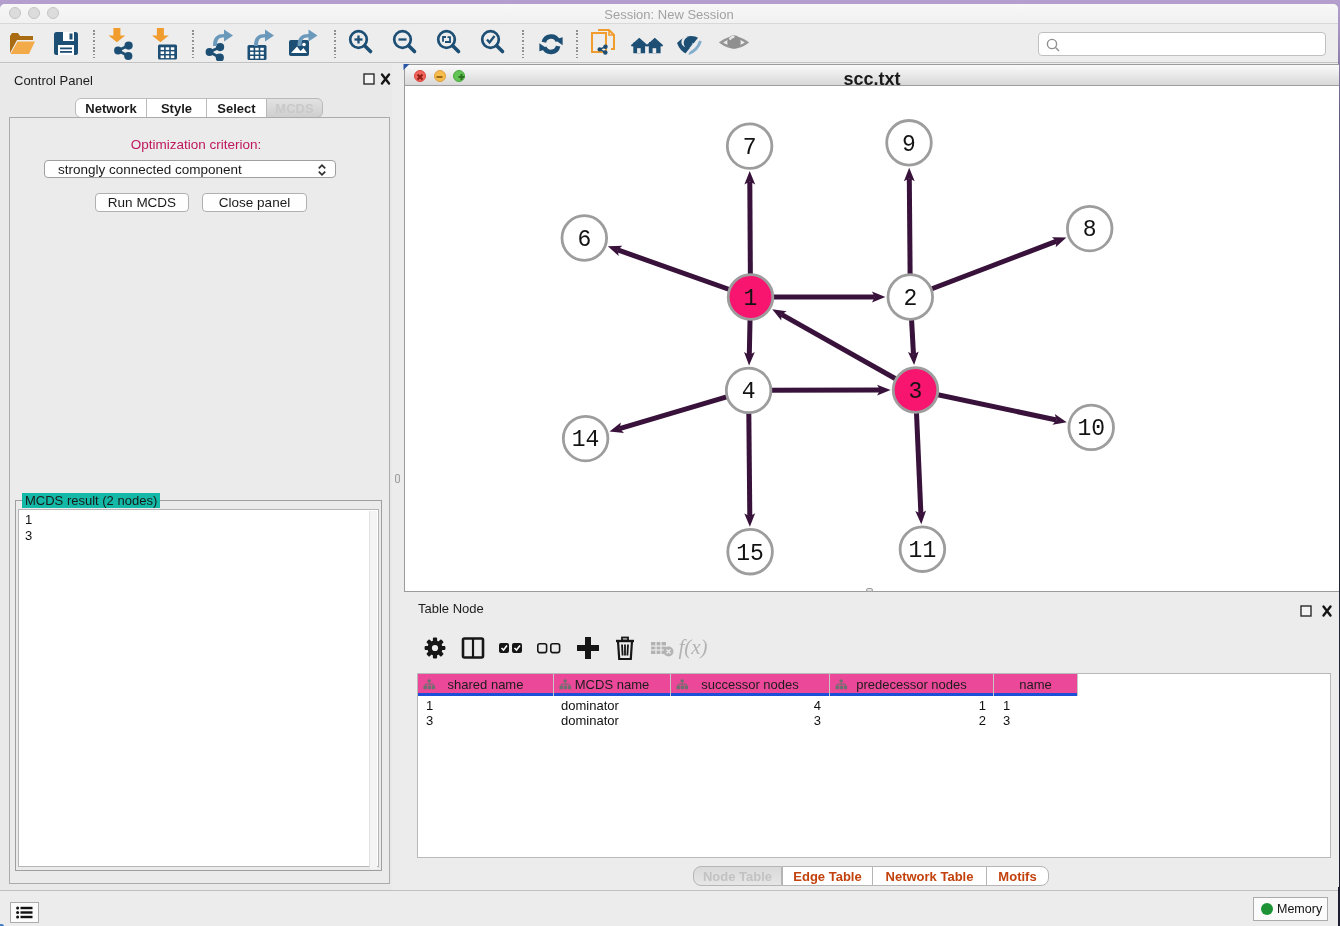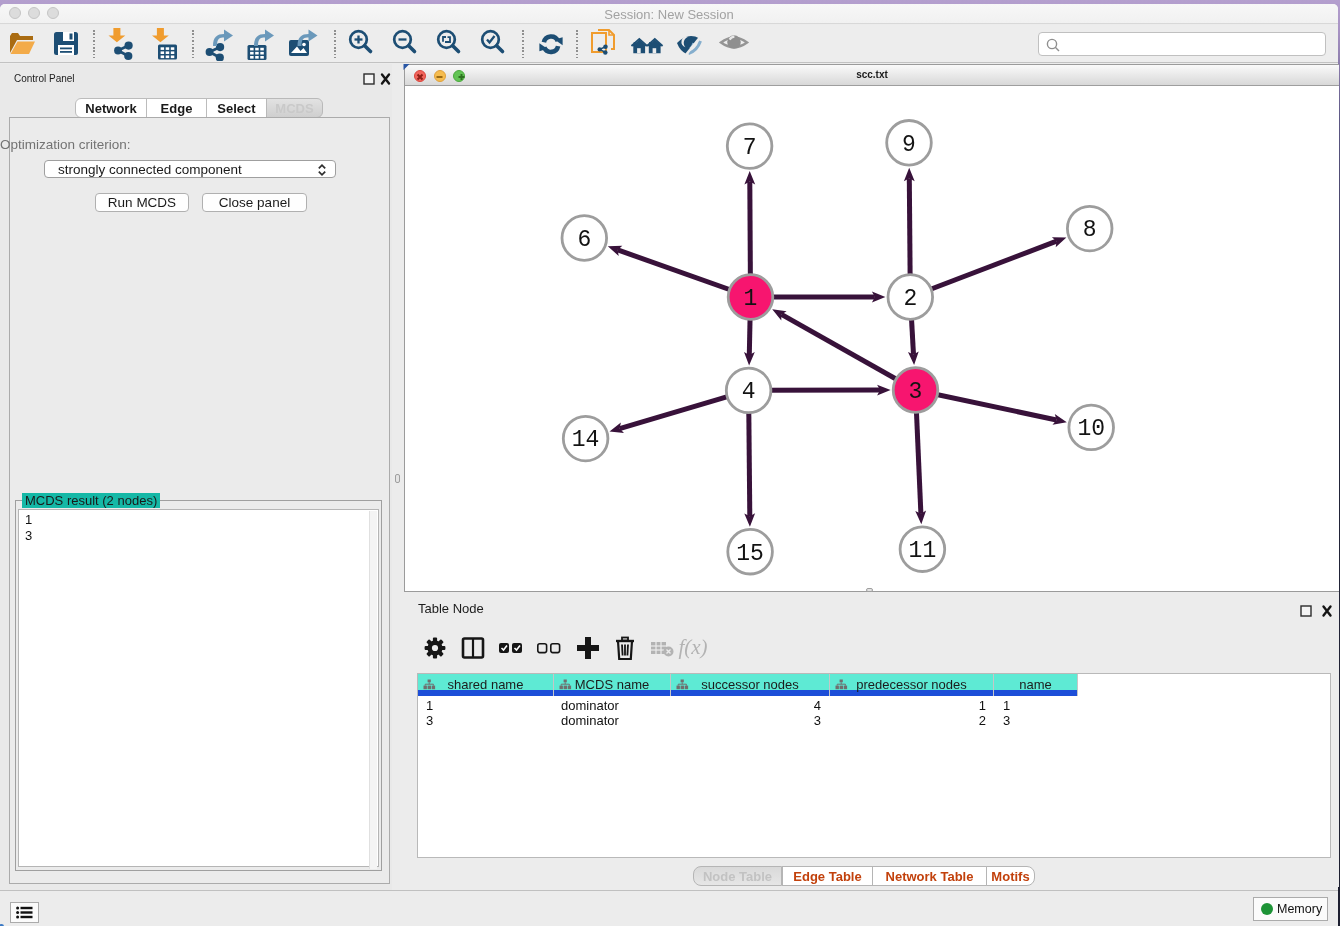--- a/index.html
+++ b/index.html
@@ -17,27 +17,27 @@
   #wtitle { position:absolute; top:3px; left:0; width:100%; text-align:center;
     font-size:13px; color:#a2a2a2; }
   #toolbar { position:absolute; left:0; top:21px; width:1338px; height:38px;
     background:#ededed; border-bottom:1px solid #c2c2c2; }
   .sep { position:absolute; top:5px; height:28px; width:1.5px;
     background:repeating-linear-gradient(180deg,#8f8f8f 0 1.5px,rgba(0,0,0,0) 1.5px 3.4px); }
   #searchbox { position:absolute; left:1038px; top:7px; width:288px; height:24px;
     background:#fff; border:1px solid #c0c0c0; border-radius:4px; }
   
   #cpanel { position:absolute; left:0; top:60px; width:392px; height:827px; background:#e9e9e9; }
-  #cp-title { position:absolute; left:14px; top:9px; font-size:10px; color:#1c1c1c; }
+  #cp-title { position:absolute; left:14px; top:9px; font-size:13px; color:#1c1c1c; }
   .tab { position:absolute; top:34px; height:20px; font-size:13px; font-weight:bold; color:#1a1a1a;
     background:#fff; border:1px solid #bcbcbc; text-align:center; line-height:20px; }
   #cp-inner { position:absolute; left:9px; top:53px; width:381px; height:767px;
     background:#ebebeb; border:1px solid #ababab; }
-  #optlabel { position:absolute; left:0; top:73px; width:392px; 
-    font-size:13.5px; color:#737373; }
+  #optlabel { position:absolute; left:0; top:73px; width:392px; text-align:center;
+    font-size:13.5px; color:#be185d; }
   #combo { position:absolute; left:44px; top:96px; width:292px; height:18px;
     background:#fff; border:1px solid #9f9f9f; border-radius:4px;
     font-size:13.5px; color:#1a1a1a; line-height:17px; padding-left:13px; }
   .btn { position:absolute; top:129px; height:19px; background:#fefefe;
     border:1px solid #b0b0b0; border-radius:4px; font-size:13.5px; color:#1a1a1a;
     text-align:center; line-height:17px; }
   #mcdsgroup { position:absolute; left:15px; top:436px; width:367px; height:371px;
     border:1px solid #9f9f9f; }
   #mcdslabel { position:absolute; left:6px; top:-8px; background:#14b8a6;
     padding:0 3px; font-size:13px; color:#1a1a1a; }
@@ -45,28 +45,28 @@
     background:#fff; border:1px solid #b5b5b5; font-size:13px; color:#111; padding:2px 0 0 6px; line-height:16px; }
   #mcdsscroll { position:absolute; right:1px; top:1px; width:8px; height:358px;
     background:#f4f4f4; border-left:1px solid #e0e0e0; }
   
   #netwin { position:absolute; left:404px; top:60px; width:935px; height:528px;
     background:#fff; border:1px solid #9b9b9b; border-right:none; }
   #nettitle { position:absolute; left:0; top:0; width:100%; height:21px;
     background:linear-gradient(#fafafa,#d8d8d8); border-bottom:1px solid #9e9e9e; }
   .ball { position:absolute; top:5px; width:12px; height:12px; border-radius:50%; }
   #netname { position:absolute; top:4px; left:0; width:100%; text-align:center;
-    font-size:10px; font-weight:700; color:#1a1a1a; }
+    font-size:18px; font-weight:700; color:#1a1a1a; }
   
   #tpanel { position:absolute; left:404px; top:588px; width:935px; height:295px; background:#ececec; }
   #tp-title { position:absolute; left:14px; top:9px; font-size:13px; color:#1c1c1c; }
   #tbl { position:absolute; left:13px; top:81px; width:914px; height:185px;
     background:#fff; border:1px solid #b9b9b9; }
   #thead { position:absolute; left:0; top:0; width:660px; height:22px;
-    background:#5eead4; border-bottom:6px solid #1d4ed8; }
+    background:#ec4899; border-bottom:3px solid #1d4ed8; }
   .th { position:absolute; top:0; height:22px; border-right:1px solid #c6c6c6;
     font-size:13px; color:#1c1c1c; text-align:center; line-height:22px; }
   .td { position:absolute; font-size:13px; color:#111; height:16px; line-height:16px; }
   .btab { position:absolute; top:274px; height:20px; background:#fff;
     border:1px solid #b5b5b5; font-size:13px; font-weight:bold; color:#c2410c; text-align:center; line-height:19px; }
   
   #statusbar { position:absolute; left:0; top:886px; width:1338px; height:36px;
     background:#ececec; border-top:1px solid #c0c0c0; }
 </style>
 </head>
@@ -231,21 +231,21 @@
         </svg>
       </div>
   </div>
   <div id="cpanel">
     <div id="cp-title">Control Panel</div>
     <svg style="position:absolute;left:362px;top:8px" width="30" height="14" viewBox="0 0 30 14">
 <rect x="2" y="2" width="10" height="10" fill="#f4f4f4" stroke="#2b2b2b" stroke-width="1.4"></rect>
 <path d="M20 2.5 L27 11.5 M27 2.5 L20 11.5" stroke="#151515" stroke-width="2.4" stroke-linecap="round"></path>
 </svg>
     <div class="tab" style="left:75px;width:72px;border-radius:6px 0 0 6px">Network</div>
-    <div class="tab" style="left:146px;width:61px">Edge</div>
+    <div class="tab" style="left:146px;width:61px">Style</div>
     <div class="tab" style="left:206px;width:61px">Select</div>
     <div class="tab" style="left:266px;width:57px;background:linear-gradient(#e2e2e2,#cfcfcf);color:#c9c9c9;border-radius:0 6px 6px 0;border-color:#b9b9b9">MCDS</div>
     <div id="cp-inner"></div>
     <div id="optlabel">Optimization criterion:</div>
     <div id="combo">strongly connected component <svg style="position:absolute;right:8px;top:3px" width="10" height="12" viewBox="0 0 10 12">
           <path d="M1.8 4.4 L5 1.2 L8.2 4.4" fill="none" stroke="#2e2e2e" stroke-width="1.7"></path>
           <path d="M1.8 7.6 L5 10.8 L8.2 7.6" fill="none" stroke="#2e2e2e" stroke-width="1.7"></path>
         </svg></div>
     <div class="btn" style="left:95px;width:94px">Run MCDS</div>
     <div class="btn" style="left:202px;width:105px">Close panel</div>
@@ -439,21 +439,21 @@
       <div class="td" style="left:585px;top:24px">1</div>
       <div class="td" style="left:8px;top:39px">3</div>
       <div class="td" style="left:143px;top:39px">dominator</div>
       <div class="td" style="left:253px;top:39px;width:150px;text-align:right">3</div>
       <div class="td" style="left:412px;top:39px;width:156px;text-align:right">2</div>
       <div class="td" style="left:585px;top:39px">3</div>
     </div>
     <div class="btab" style="left:289px;width:89px;background:linear-gradient(#d9d9d9,#e6e6e6);color:#c2c2c2;border-radius:8px 0 0 8px">Node Table</div>
     <div class="btab" style="left:378px;width:91px">Edge Table</div>
     <div class="btab" style="left:468px;width:115px">Network Table</div>
-    <div class="btab" style="left:582px;width:49px;border-radius:0 8px 8px 0">Motifs</div>
+    <div class="btab" style="left:582px;width:63px;border-radius:0 8px 8px 0">Motifs</div>
   </div>
   <svg style="position:absolute;left:403px;top:60px" width="7" height="7" viewBox="0 0 7 7">
       <path d="M0.5 0 L6.5 0 L0.5 6 Z" fill="#2a57a5"></path>
     </svg>
 <div style="position:absolute;left:866px;top:584px;width:7px;height:4px;border:1px solid #9f9f9f;border-radius:2px;background:#e4e4e4"></div>
 <div style="position:absolute;left:395px;top:470px;width:5px;height:9px;border:1px solid #9f9f9f;border-radius:2px;background:#e4e4e4"></div>
 <div id="statusbar">
       <div style="position:absolute;left:10px;top:11px;width:29px;height:21px;background:#fbfbfb;border:1px solid #ababab"></div>
 <svg style="position:absolute;left:16px;top:15px" width="17" height="13" viewBox="0 0 17 13">
 <g fill="#111">

